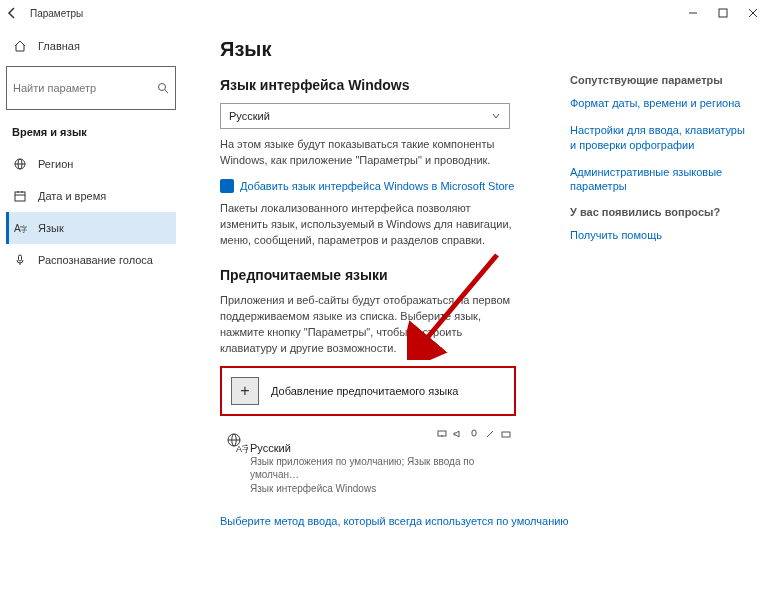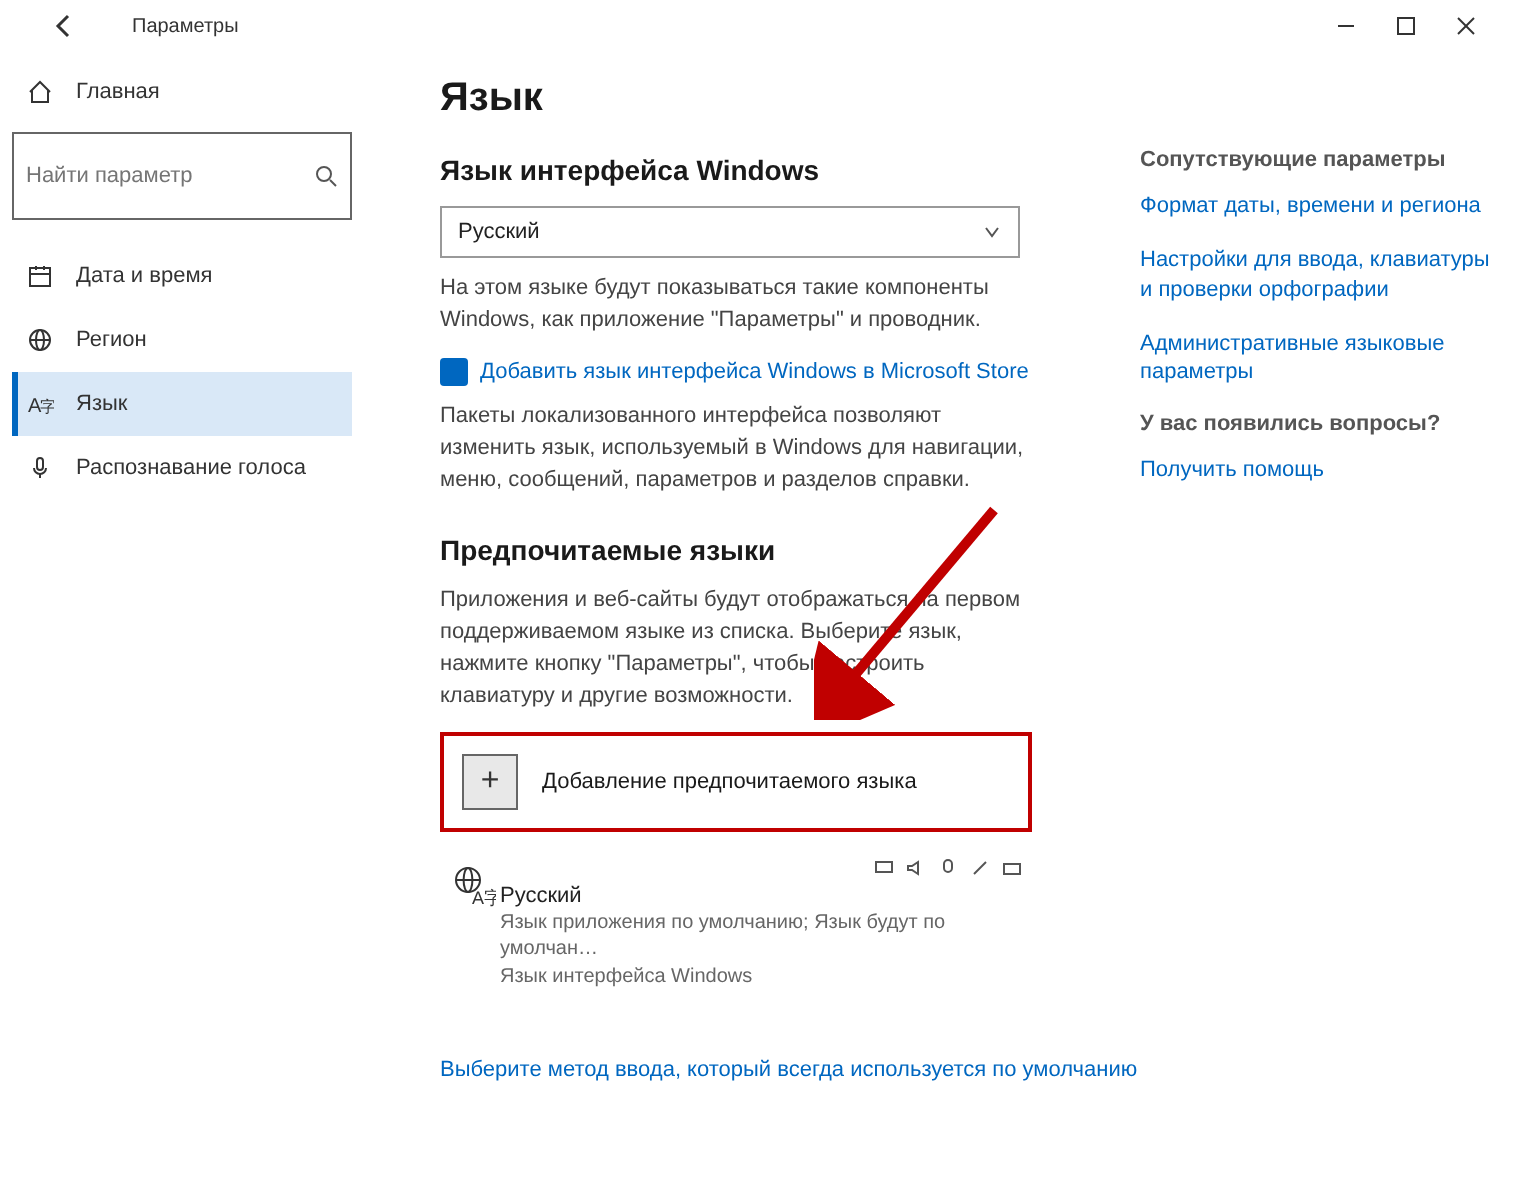--- a/index.html
+++ b/index.html
@@ -1,17 +1,17 @@
 <!DOCTYPE html>
 <html><head>
 <meta charset="utf-8">
 <style>
   * { box-sizing: border-box; margin: 0; padding: 0; font-family: "Segoe UI", Tahoma, sans-serif; }
   body { width: 768px; height: 598px; background: #fff; overflow: hidden; font-size: 11px; color: #1a1a1a; position: relative; }
-  .title-bar { height: 26px; display: flex; align-items: center; padding: 0 20px; gap: 16px; }
+  .title-bar { height: 26px; display: flex; align-items: center; padding: 0 0; }
   .title-bar .back { width: 24px; height: 24px; display: flex; align-items: center; justify-content: center; margin-right: 6px; }
   .title-bar .title { font-size: 10px; color: #333; }
   .win-controls { margin-left: auto; display: flex; }
   .win-controls div { width: 30px; height: 26px; display: flex; align-items: center; justify-content: center; }
   .layout { display: flex; height: calc(100% - 26px); }
   .sidebar { width: 182px; padding: 8px 6px 0 6px; }
   .home-row { display: flex; align-items: center; padding: 4px 6px; font-size: 11px; color: #333; }
   .home-row .icon { width: 16px; height: 16px; margin-right: 10px; display: inline-flex; align-items: center; justify-content: center; }
   .search-box { margin: 8px 0 12px 0; height: 44px; border: 1px solid #666; display: flex; align-items: center; padding: 0 6px; background: #fff; }
   .search-box input { flex: 1; border: none; outline: none; font-size: 11px; background: transparent; }
@@ -87,41 +87,42 @@
     </div>
     <div class="search-box">
       <input placeholder="Найти параметр" style="">
       <span>
           <svg width="12" height="12" viewBox="0 0 12 12">
             <circle cx="5" cy="5" r="3.5" stroke="#555" fill="none"></circle>
             <line x1="8" y1="8" x2="11" y2="11" stroke="#555"></line>
           </svg>
         </span>
     </div>
-
+    <div class="cat-header">Время и язык</div>
+
+    <div class="nav-item">
+      <span class="icon">
+          <svg width="14" height="14" viewBox="0 0 14 14">
+            <circle cx="7" cy="7" r="5" stroke="#333" fill="none"></circle>
+            <ellipse cx="7" cy="7" rx="2" ry="5" stroke="#333" fill="none"></ellipse>
+            <line x1="2" y1="7" x2="12" y2="7" stroke="#333"></line>
+          </svg>
+        </span>
+      <span>Регион</span>
+    </div>
     <div class="nav-item">
       <span class="icon">
           <svg width="14" height="14" viewBox="0 0 14 14">
             <rect x="2" y="3" width="10" height="9" stroke="#333" fill="none"></rect>
             <line x1="2" y1="6" x2="12" y2="6" stroke="#333"></line>
             <line x1="5" y1="2" x2="5" y2="4" stroke="#333"></line>
             <line x1="9" y1="2" x2="9" y2="4" stroke="#333"></line>
           </svg>
         </span>
       <span>Дата и время</span>
-    </div>
-    <div class="nav-item">
-      <span class="icon">
-          <svg width="14" height="14" viewBox="0 0 14 14">
-            <circle cx="7" cy="7" r="5" stroke="#333" fill="none"></circle>
-            <ellipse cx="7" cy="7" rx="2" ry="5" stroke="#333" fill="none"></ellipse>
-            <line x1="2" y1="7" x2="12" y2="7" stroke="#333"></line>
-          </svg>
-        </span>
-      <span>Регион</span>
     </div>
     <div class="nav-item active">
       <span class="icon">
           <svg width="14" height="14" viewBox="0 0 14 14">
             <text x="1" y="11" font-size="10" fill="#333">A</text>
             <text x="7" y="11" font-size="8" fill="#333">字</text>
           </svg>
         </span>
       <span>Язык</span>
     </div>
@@ -200,26 +201,26 @@
                   <path d="M2 8 L8 2" stroke="#555"></path>
                 </svg>
               </span>
             <span class="mini-icon">
                 <svg width="10" height="10">
                   <rect x="1" y="3" width="8" height="5" stroke="#555" fill="none"></rect>
                 </svg>
               </span>
           </div>
           <div class="lang-name">Русский</div>
-          <div class="lang-sub">Язык приложения по умолчанию; Язык будут по умолчан…</div>
+          <div class="lang-sub">Язык приложения по умолчанию; Язык ввода по умолчан…</div>
           <div class="lang-sub">Язык интерфейса Windows</div>
         </div>
       </div>
 
-      <a class="link" style="display:block;margin-top:32px;">Выберите метод ввода, который всегда используется по умолчанию</a>
+      <a class="link" style="display:block;margin-top:18px;">Выберите метод ввода, который всегда используется по умолчанию</a>
     </div>
 
     <div class="right-pane">
       <div class="right-head">Сопутствующие параметры</div>
       <a class="right-link">Формат даты, времени и региона</a>
       <a class="right-link">Настройки для ввода, клавиатуры и проверки орфографии</a>
       <a class="right-link">Административные языковые параметры</a>
       <div class="right-head" style="margin-top:6px;">У вас появились вопросы?</div>
       <a class="right-link">Получить помощь</a>
     </div>

